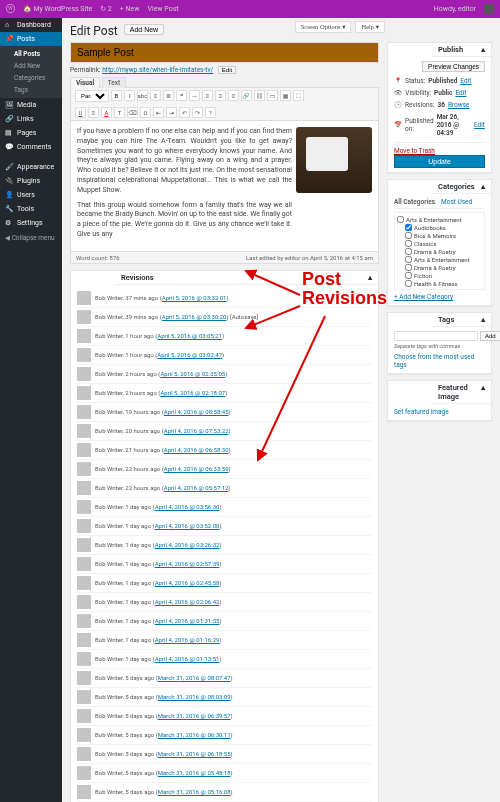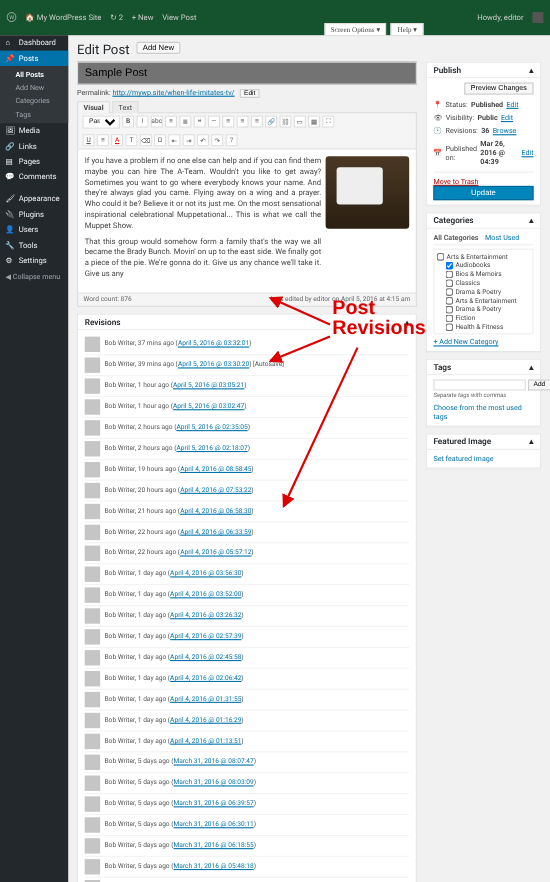--- a/index.html
+++ b/index.html
@@ -1,17 +1,17 @@
 <!DOCTYPE html>
 <html><head>
 <meta charset="utf-8">
 <style>
 * { box-sizing: border-box; margin: 0; padding: 0; }
 body { font-family: -apple-system, BlinkMacSystemFont, "Segoe UI", Roboto, sans-serif; font-size: 8px; background: #f1f1f1; color: #444; width: 500px; height: 802px; overflow: hidden; position: relative; }
-.adminbar { background: #14532d; color: #ccc; height: 32px; display: flex; align-items: center; padding: 0 6px; font-size: 7px; justify-content: space-between; }
+.adminbar { background: #a21caf; color: #ccc; height: 18px; display: flex; align-items: center; padding: 0 6px; font-size: 7px; justify-content: space-between; }
 .adminbar-left, .adminbar-right { display: flex; gap: 8px; align-items: center; }
 .adminbar .sep { opacity: 0.8; }
 .layout { display: flex; height: calc(100% - 18px); }
 .sidebar { background: #23282d; width: 62px; color: #eee; font-size: 7px; }
 .sidebar .item { display: flex; align-items: center; gap: 4px; padding: 3px 5px; color: #eee; cursor: pointer; }
 .sidebar .item .ic { width: 8px; height: 8px; display: inline-block; }
 .sidebar .item.active { background: #0073aa; color: #fff; }
 .sidebar .sub { background: #32373c; padding: 2px 0; }
 .sidebar .sub .subitem { padding: 2px 5px 2px 14px; color: #a0a5aa; cursor: pointer; font-size: 6.5px; }
 .sidebar .sub .subitem.active { color: #fff; font-weight: 600; }
@@ -19,23 +19,23 @@
 .main { flex: 1; padding: 6px 8px; overflow: hidden; }
 .heading-row { display: flex; align-items: flex-start; gap: 6px; margin-bottom: 4px; }
 h1 { font-size: 12px; font-weight: 400; color: #23282d; }
 .addnew { border: 1px solid #ccc; background: #f7f7f7; padding: 1px 5px; font-size: 7px; cursor: pointer; border-radius: 2px; }
 .screen-opts { position: absolute; right: 115px; top: 21px; display: flex; gap: 4px; font-size: 6.5px; }
 .screen-opts .tab { border: 1px solid #ddd; background: #fff; padding: 1px 5px; font-family: Liberation Serif, serif; }
 .columns { display: flex; gap: 8px; }
 .col-main { flex: 1; }
 .col-side { width: 105px; }
 .postbox { background: #fff; border: 1px solid #e5e5e5; box-shadow: 0 1px 1px rgba(0,0,0,.04); margin-bottom: 6px; }
-.postbox .hndle { padding: 2px 6px; font-weight: 600; font-size: 7.5px; color: #23282d; display: flex; justify-content: space-between; border-bottom: 1px solid #eee; }
+.postbox .hndle { padding: 2px 6px; font-weight: 600; font-size: 7.5px; color: #23282d; display: flex; justify-content: space-between; border-bottom: 1px solid #eee; margin-left: 44px; }
 .postbox .inside { padding: 4px 6px; font-size: 6.5px; }
-.title-input { width: 100%; border: 1px solid #ddd; padding: 4px 6px; font-size: 10px; background: #737373; margin-bottom: 3px; }
+.title-input { width: 100%; border: 1px solid #ddd; padding: 4px 6px; font-size: 10px; background: #a16207; margin-bottom: 3px; }
 .permalink { font-size: 6.5px; margin-bottom: 5px; }
 .permalink a { color: #0073aa; text-decoration: underline; }
 .permalink .editbtn { border: 1px solid #ccc; background: #f7f7f7; padding: 0 3px; font-size: 6px; margin-left: 3px; }
 .editor-tools { display: flex; justify-content: space-between; font-size: 6.5px; }
 .editor-tools .media { border: 1px solid #ccc; background: #f7f7f7; padding: 1px 4px; }
 .editor-tools .tabs span { border: 1px solid #ddd; border-bottom: none; padding: 1px 5px; background: #ebebeb; font-size: 6.5px; }
 .editor-tools .tabs span.active { background: #f5f5f5; font-weight: bold; }
 .toolbar { border: 1px solid #ddd; background: #f5f5f5; padding: 2px 4px; display: flex; flex-wrap: wrap; gap: 2px; }
 .toolbar .btn { width: 11px; height: 11px; background: #fff; border: 1px solid #ddd; font-size: 6px; display: flex; align-items: center; justify-content: center; color: #555; }
 .toolbar .sel { border: 1px solid #ddd; background: #fff; font-size: 6px; padding: 1px; width: 34px; }

